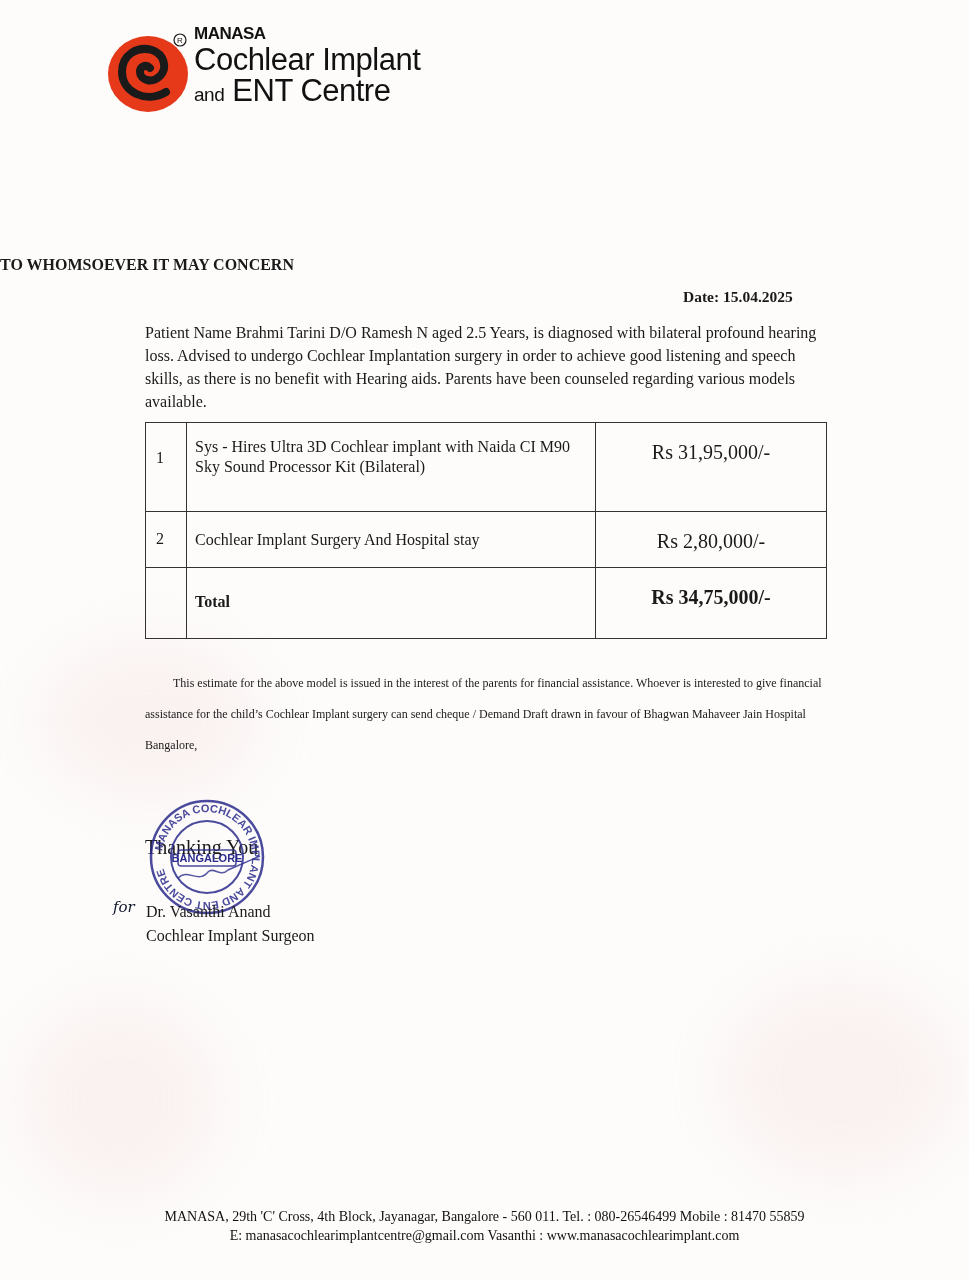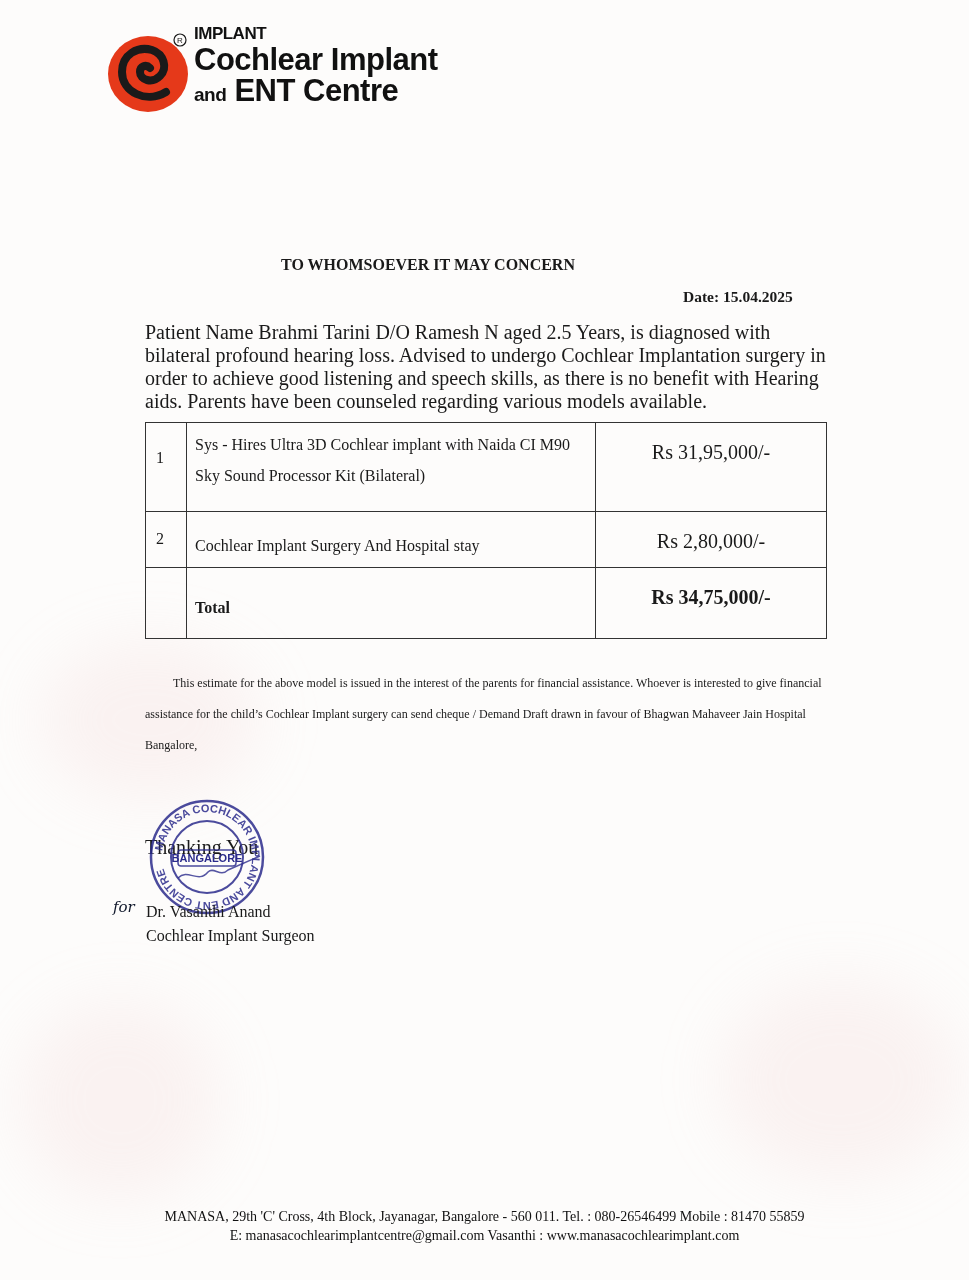--- a/index.html
+++ b/index.html
@@ -6,29 +6,29 @@
   body {
     width: 969px; height: 1280px; position: relative; overflow: hidden;
     background: #fdfcfb;
     font-family: "Liberation Serif", serif; color: #1a1a1a;
   }
   .stain { position: absolute; border-radius: 50%; background: rgba(240,200,200,0.18); filter: blur(30px); }
   .logo { position: absolute; left: 106px; top: 24px; }
   .logo-mark { position: absolute; left: 0; top: 6px; width: 86px; height: 84px; }
   .logo-text { position: absolute; left: 88px; top: 0; font-family: "Liberation Sans", sans-serif; color: #111; white-space: nowrap; }
   .logo-small { font-size: 17px; font-weight: bold; letter-spacing: -0.5px; }
-  .logo-big { font-size: 31px; line-height: 31px; letter-spacing: -0.5px; font-weight: bold; }
+  .logo-big { font-size: 31px; line-height: 31px; letter-spacing: -0.5px; }
   .logo-and { font-size: 19px; }
-  .title { position: absolute; left: 0; width: 856px; top: 256px; text-align: center; font-weight: bold; font-size: 16px; }
+  .title { position: absolute; left: 0; width: 856px; top: 256px; text-align: left; font-weight: bold; font-size: 16px; }
   .date { position: absolute; left: 683px; top: 288px; font-weight: bold; font-size: 15.5px; }
-  .para1 { position: absolute; left: 145px; top: 321px; width: 690px; font-size: 20px; line-height: 23px; }
+  .para1 { position: absolute; left: 145px; top: 321px; width: 690px; font-size: 16px; line-height: 23px; }
   table.est { position: absolute; left: 145px; top: 422px; width: 682px; border-collapse: collapse; font-size: 16px; }
   table.est td { border: 1.5px solid #333; vertical-align: top; }
   td.num { width: 30px; padding: 26px 0 0 10px; }
-  td.desc { width: 390px; padding: 6px 10px 0 8px; line-height: 31px; }
+  td.desc { width: 390px; padding: 14px 10px 0 8px; line-height: 20px; }
   td.amt { text-align: center; padding: 18px 0 0 0; font-size: 20px; }
   tr.r1 td { height: 62px; }
   tr.r2 td { height: 37px; }
   tr.r2 td.num, tr.r2 td.desc { padding-top: 18px; }
   tr.r3 td { height: 44px; }
   tr.r3 td.desc { padding-top: 24px; font-weight: bold; margin-left: 16px; }
   tr.r3 td.amt { font-weight: bold; }
   .para2 { position: absolute; left: 145px; top: 668px; width: 680px; font-size: 12px; line-height: 31px; text-indent: 28px; }
   .closing { position: absolute; left: 145px; top: 836px; font-size: 20px; }
   .stamp { position: absolute; left: 148px; top: 798px; width: 118px; height: 118px; }
@@ -45,21 +45,21 @@
 <div class="stain" style="left:20px;top:1000px;width:200px;height:200px;"></div>
 
 <div class="logo">
   <svg class="logo-mark" viewBox="0 0 86 84">
     <ellipse cx="42" cy="44" rx="40" ry="38" fill="#e5391a"></ellipse>
     <path d="M60 62 C40 74 16 62 16 42 C16 24 32 16 46 20 C58 24 62 38 54 46 C46 54 34 50 34 42 C34 36 40 34 44 38" fill="none" stroke="#1a1a1a" stroke-width="8" stroke-linecap="round"></path>
     <circle cx="74" cy="10" r="6" fill="none" stroke="#1a1a1a" stroke-width="1.2"></circle>
     <text x="74" y="13" font-size="8" text-anchor="middle" fill="#1a1a1a" font-family="Liberation Sans, sans-serif">R</text>
   </svg>
   <div class="logo-text">
-    <div class="logo-small">IMPLANT</div>
+    <div class="logo-small">MANASA</div>
     <div class="logo-big">Cochlear Implant</div>
     <div class="logo-big"><span class="logo-and">and</span> <span>ENT Centre</span></div>
   </div>
 </div>
 
 <div class="title">TO WHOMSOEVER IT MAY CONCERN</div>
 <div class="date">Date: 15.04.2025</div>
 <div class="para1">Patient Name Brahmi Tarini D/O Ramesh N aged 2.5 Years, is diagnosed with bilateral profound hearing loss. Advised to undergo Cochlear Implantation surgery in order to achieve good listening and speech skills, as there is no benefit with Hearing aids. Parents have been counseled regarding various models available.</div>
 
 <table class="est">

